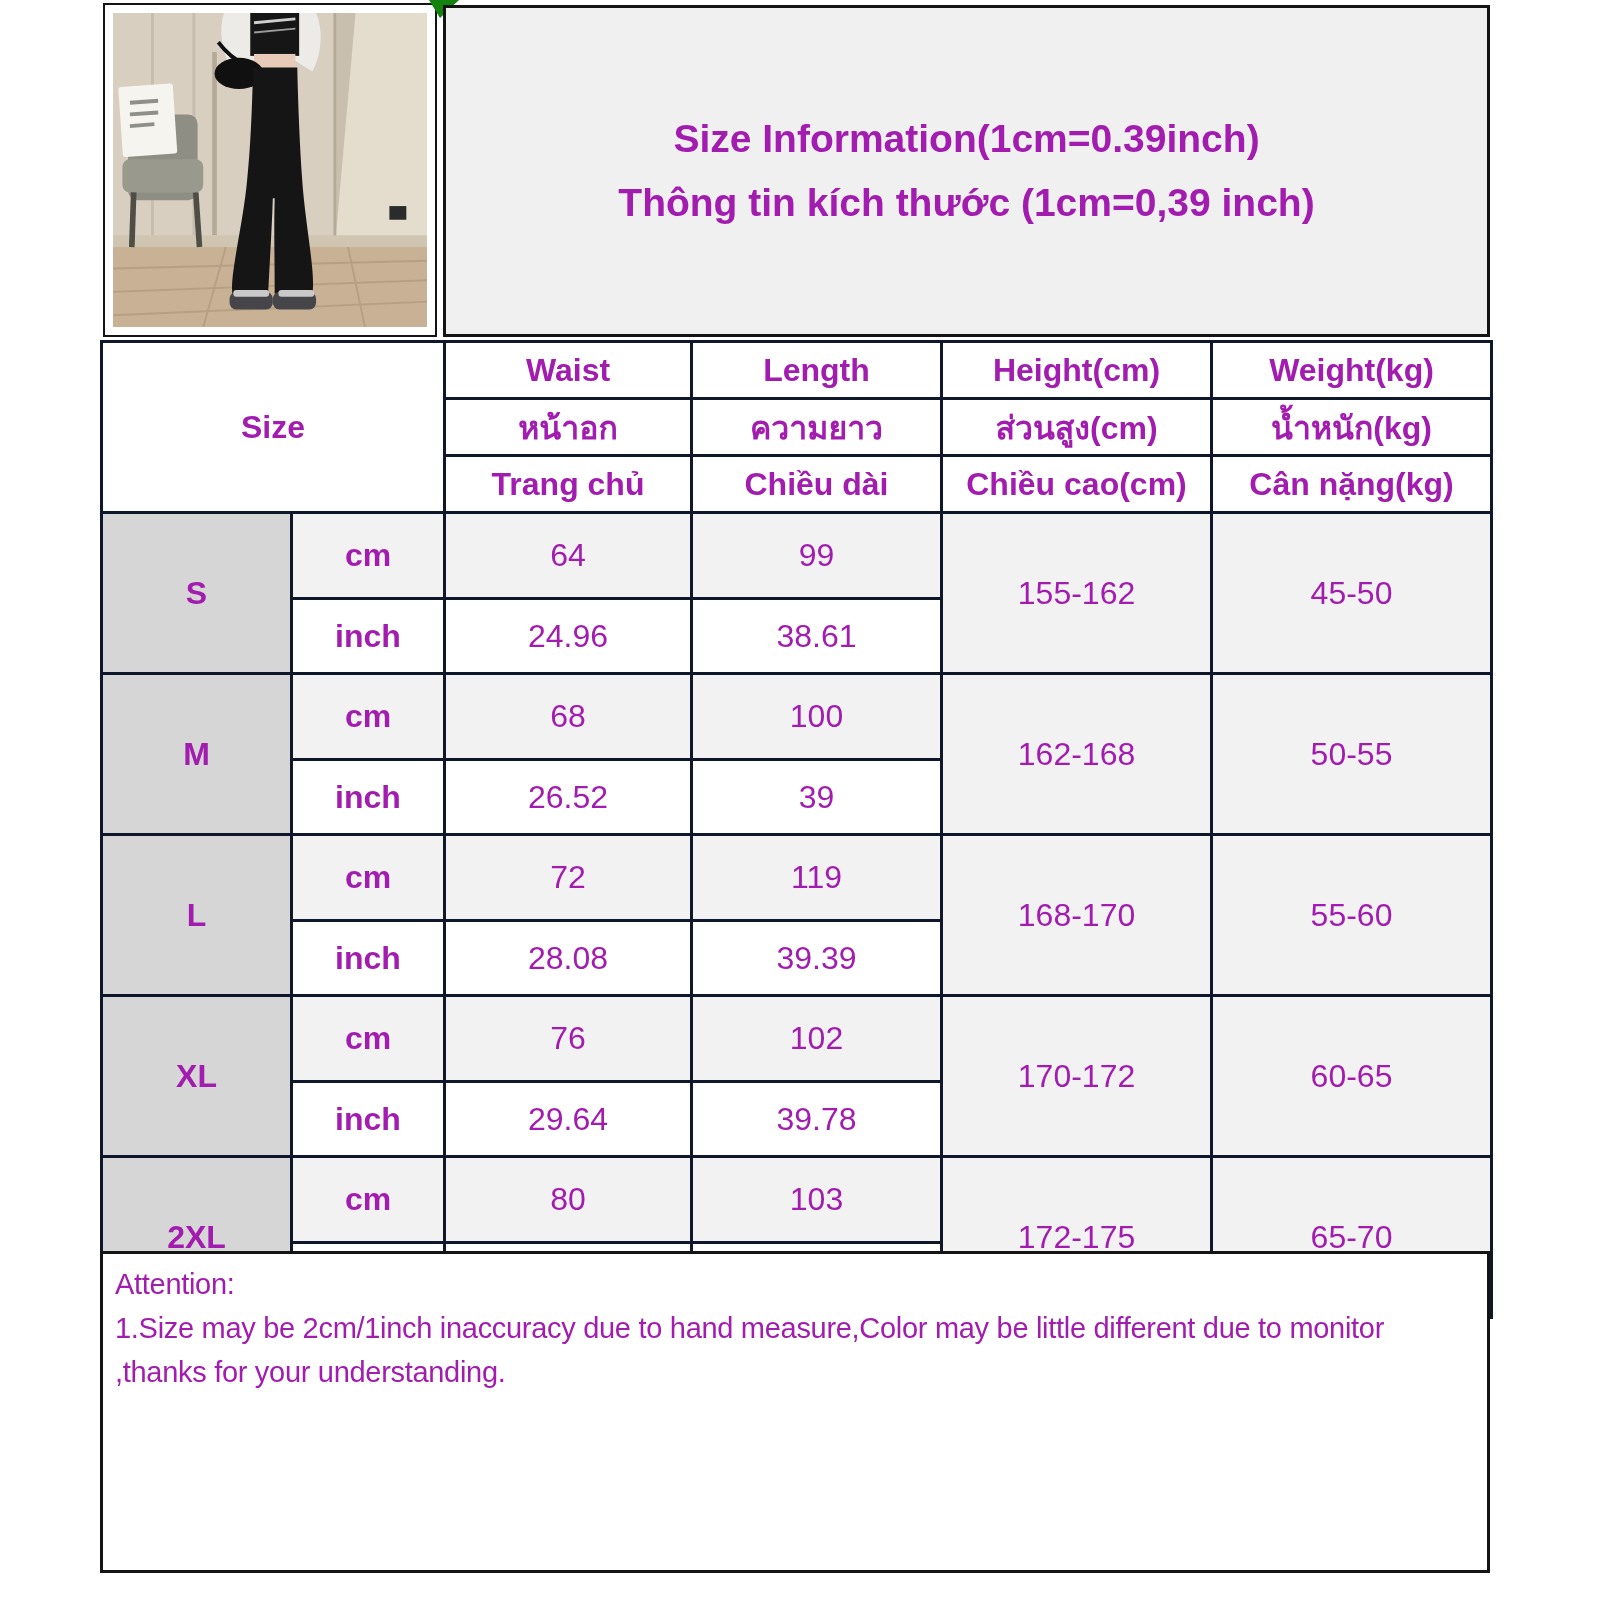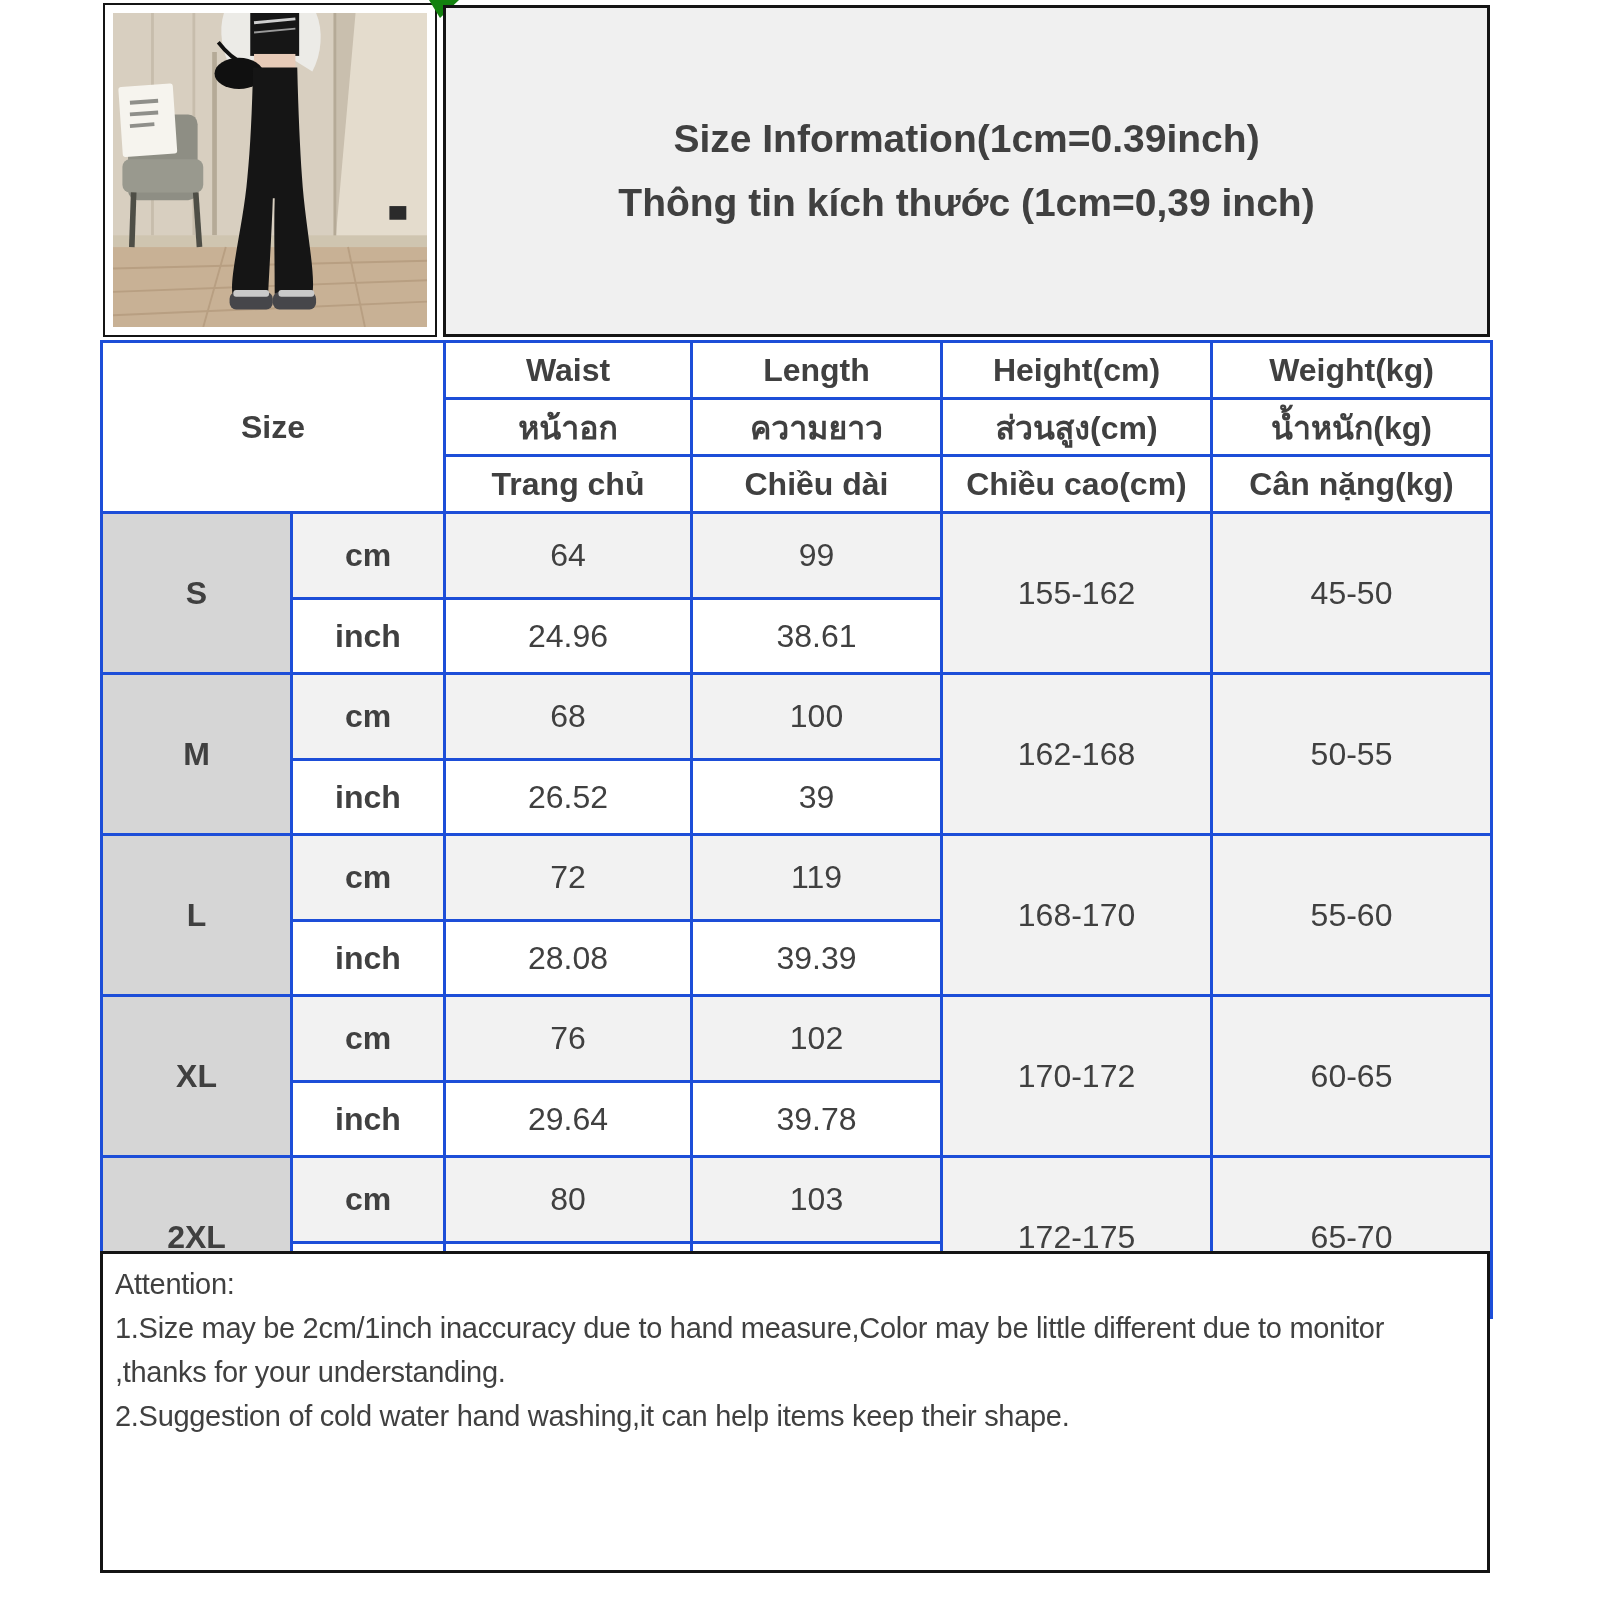--- a/index.html
+++ b/index.html
@@ -1,19 +1,19 @@
 <!DOCTYPE html>
 <html><head>
 <meta charset="utf-8">
 <style>
   * { margin:0; padding:0; box-sizing:border-box; }
   body { background:#ffffff; }
   .page {
     position:relative; width:1600px; height:1600px; background:#ffffff;
-    font-family:"Liberation Sans", sans-serif; color:#404040;
+    font-family:"Liberation Sans", sans-serif; color:#a21caf;
   }
   
   .photo-frame {
     position:absolute; left:103px; top:3px; width:334px; height:334px;
     border:2px solid #141414; background:#ffffff; padding:8px;
   }
   .photo-frame svg { width:100%; height:100%; display:block; }
   
   .green-corner { position:absolute; left:429px; top:0; width:30px; height:18px; }
   
@@ -25,21 +25,21 @@
   }
   .title-en { font-size:39px; font-weight:bold; }
   .title-th { font-size:36px; font-weight:bold; }
   .title-vi { font-size:39px; font-weight:bold; }
   
   table.size-table {
     position:absolute; left:100px; top:340px; width:1390px;
     border-collapse:collapse; table-layout:fixed; text-align:center;
   }
   table.size-table td {
-    border:3px solid #1d4ed8; vertical-align:middle; background:#ffffff;
+    border:3px solid #0f172a; vertical-align:middle; background:#ffffff;
     font-size:32px; overflow:hidden;
   }
   td.hdr     { background:#d6d6d6; font-weight:bold; font-size:31px; height:57px; }
   td.hdr-th  { font-size:29px; }
   td.size-hd { background:#d6d6d6; font-weight:bold; font-size:52px; }
   td.size-cell { background:#d6d6d6; font-weight:bold; font-size:35px; }
   td.unit    { font-weight:bold; font-size:31px; }
   tr.row-cm td   { background:#f2f2f2; height:86px; }
   tr.row-inch td { background:#ffffff; height:75px; }
   td.merged  { background:#f2f2f2; font-weight:normal; }
@@ -222,16 +222,15 @@
         <td class="unit">inch</td>
         <td>31.2</td>
         <td>40.17</td>
       </tr>
     </tbody>
   </table>
 
   <div class="attention-box">
     <p>Attention:</p>
     <p>1.Size may be 2cm/1inch inaccuracy due to hand measure,Color may be little different due to monitor ,thanks for your understanding.</p>
-    <p>2.Suggestion of cold water hand washing,it can help items keep their shape.</p>
   </div>
 
 </div>
 
 </body></html>

